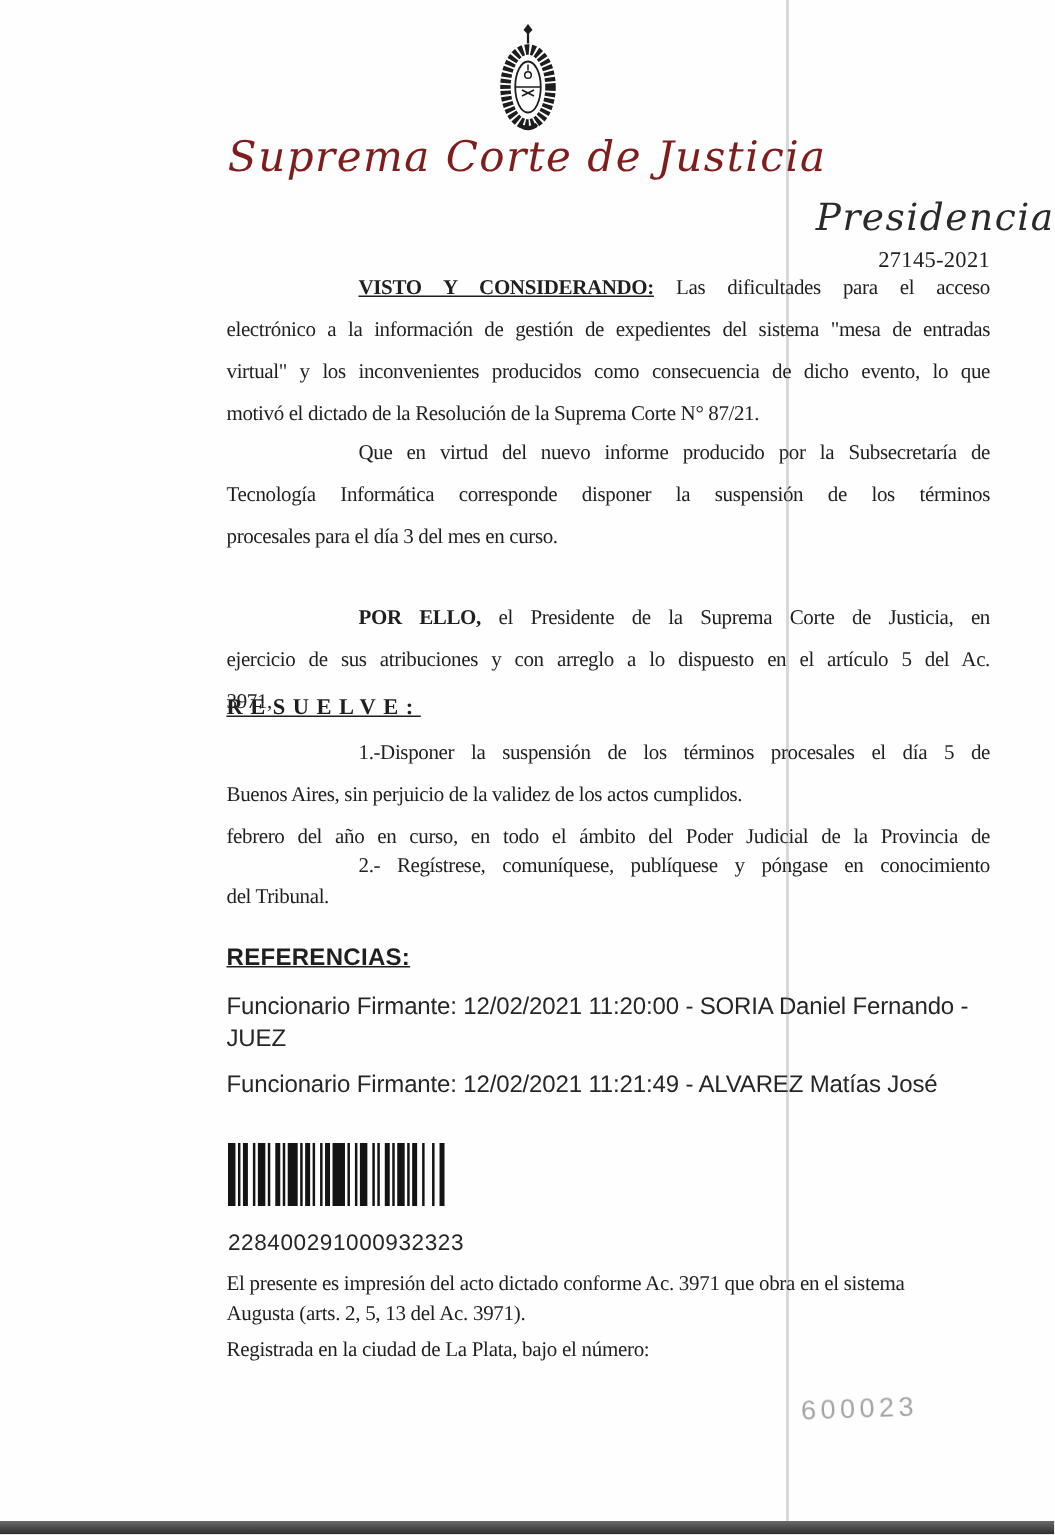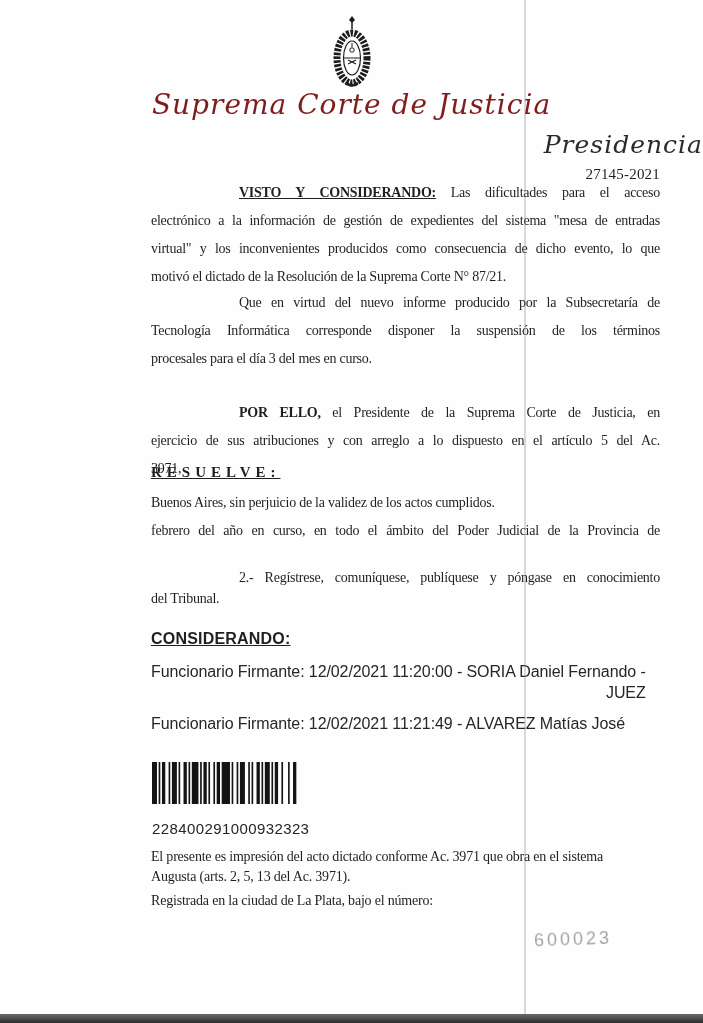--- a/index.html
+++ b/index.html
@@ -28,21 +28,21 @@
   .para-2{top:377px;margin-top:22px;}
   .para-3{top:489px;}
   .para-4{top:567px;}
   .para-4 .bline{line-height:21px;}
   .resuelve{position:absolute;top:463px;left:0;width:509px;text-align:left;}
   .resuelve .ru{font-weight:bold;font-size:15px;letter-spacing:5px;text-decoration:underline;}
   
   .sans{font-family:"Liberation Sans",sans-serif;color:#262626;}
   .ref-heading{position:absolute;top:630px;left:0;font-family:"Liberation Sans",sans-serif;
                font-weight:bold;font-size:16px;text-decoration:underline;letter-spacing:.2px;}
-  .ref{position:absolute;left:0;font-size:16px;line-height:21px;letter-spacing:-0.1px;text-align:right;}
+  .ref{position:absolute;left:0;font-size:16px;line-height:21px;letter-spacing:-0.1px;}
   .ref-0{top:661px;}
   .ref-1{top:713px;}
   
   .barcode{position:absolute;left:1px;top:762px;}
   .bc-num{position:absolute;left:1px;top:820px;font-size:15px;letter-spacing:.4px;}
   
   .footer-p{position:absolute;left:0;top:847px;font-size:14px;line-height:20px;letter-spacing:-0.2px;}
   .footer-reg{position:absolute;left:0;top:893px;font-size:14px;letter-spacing:-0.2px;}
   
   .stamp{position:absolute;left:534px;top:929px;font-family:"Liberation Sans",sans-serif;
@@ -94,29 +94,30 @@
         <div class="bline indent"><span class="b ">POR ELLO,</span><span class=""> el Presidente de la Suprema Corte de Justicia, en</span></div>
         <div class="bline"><span class="">ejercicio de sus atribuciones y con arreglo a lo dispuesto en el artículo 5 del Ac.</span></div>
         <div class="bline last"><span class="">3971,</span></div>
       </div>
 
     <div class="resuelve">
       <span class="ru">RESUELVE:</span>
     </div>
 
     <div class="para para-3">
+        <div class="bline indent"><span class="">1.-Disponer la suspensión de los términos procesales el día 5 de</span></div>
         <div class="bline last"><span class="">Buenos Aires, sin perjuicio de la validez de los actos cumplidos.</span></div>
         <div class="bline"><span class="">febrero del año en curso, en todo el ámbito del Poder Judicial de la Provincia de</span></div>
       </div>
     <div class="para para-4">
         <div class="bline indent"><span class="">2.- Regístrese, comuníquese, publíquese y póngase en conocimiento</span></div>
         <div class="bline last"><span class="">del Tribunal.</span></div>
       </div>
 
-    <div class="ref-heading">CONSIDERANDO:</div>
+    <div class="ref-heading">REFERENCIAS:</div>
 
     <div class="ref ref-0 sans">
       <div>Funcionario Firmante: 12/02/2021 11:20:00 - SORIA Daniel Fernando -</div>
       <div>JUEZ</div>
     </div>
     <div class="ref ref-1 sans">
       <div>Funcionario Firmante: 12/02/2021 11:21:49 - ALVAREZ Matías José</div>
     </div>
 
     <svg class="barcode" id="barcode-svg" width="146" height="42" preserveAspectRatio="none" xmlns="http://www.w3.org/2000/svg" viewBox="0 0 88 42">

